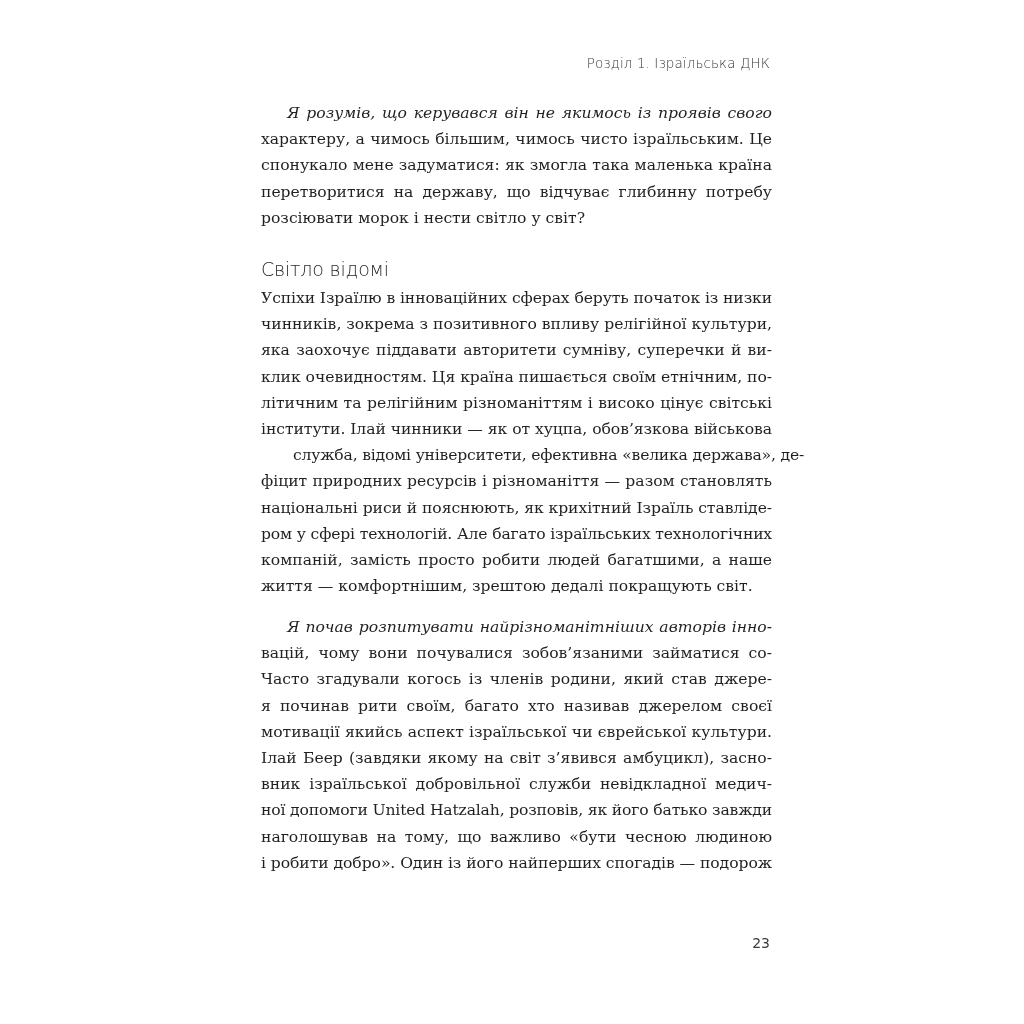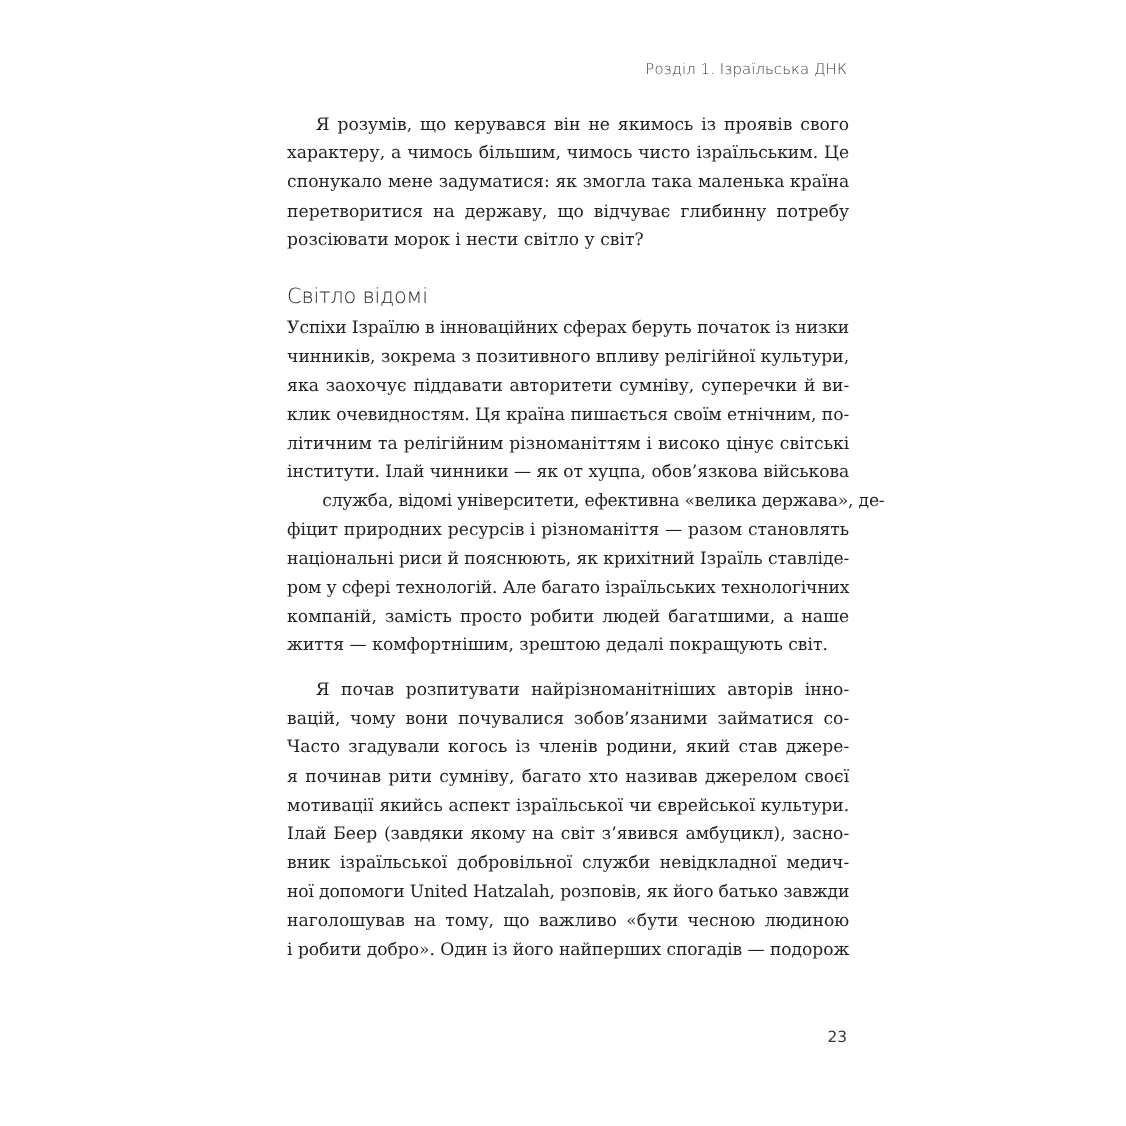--- a/index.html
+++ b/index.html
@@ -40,20 +40,21 @@
       text-align: justify;
       text-align-last: justify;
       height: 26.2px;
       overflow: visible;
     }
     .text-block .line.last {
       text-align-last: left;
     }
     .text-block .line.indent {
       padding-left: 26px;
+      font-style: italic;
     }
     #para1 { top: 100px; }
     .section-heading {
       position: absolute;
       left: 261px;
       top: 258px;
       font-family: "DejaVu Sans", sans-serif;
       font-size: 19px;
       font-weight: 300;
       color: #2a2a2a;
@@ -98,21 +99,21 @@
   <span class="line" style="letter-spacing: -0.0697917px;">національні риси й пояснюють, як крихітний Ізраїль ставліде-</span>
   <span class="line" style="letter-spacing: -0.16291px;">ром у сфері технологій. Але багато ізраїльських технологічних</span>
   <span class="line">компаній, замість просто робити людей багатшими, а наше</span>
   <span class="line last">життя — комфортнішим, зрештою дедалі покращують світ.</span>
 </div>
 
 <div class="text-block" id="para3">
   <span class="line indent">Я почав розпитувати найрізноманітніших авторів інно-</span>
   <span class="line">вацій, чому вони почувалися зобов’язаними займатися со-</span>
   <span class="line">Часто згадували когось із членів родини, який став джере-</span>
-  <span class="line">я починав рити сумніву, багато хто називав джерелом своєї</span>
+  <span class="line">я починав рити своїм, багато хто називав джерелом своєї</span>
   <span class="line">мотивації якийсь аспект ізраїльської чи єврейської культури.</span>
   <span class="line">Ілай Беер (завдяки якому на світ з’явився амбуцикл), засно-</span>
   <span class="line">вник ізраїльської добровільної служби невідкладної медич-</span>
   <span class="line" style="letter-spacing: -0.161117px;">ної допомоги United Hatzalah, розповів, як його батько завжди</span>
   <span class="line">наголошував на тому, що важливо «бути чесною людиною</span>
   <span class="line" style="letter-spacing: -0.0660022px;">і робити добро». Один із його найперших спогадів — подорож</span>
 </div>
 
 <div class="page-number">23</div>
 

